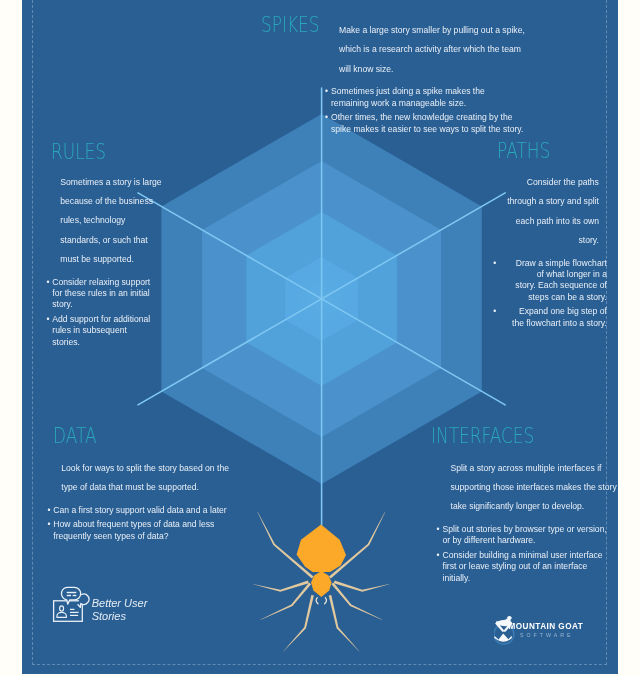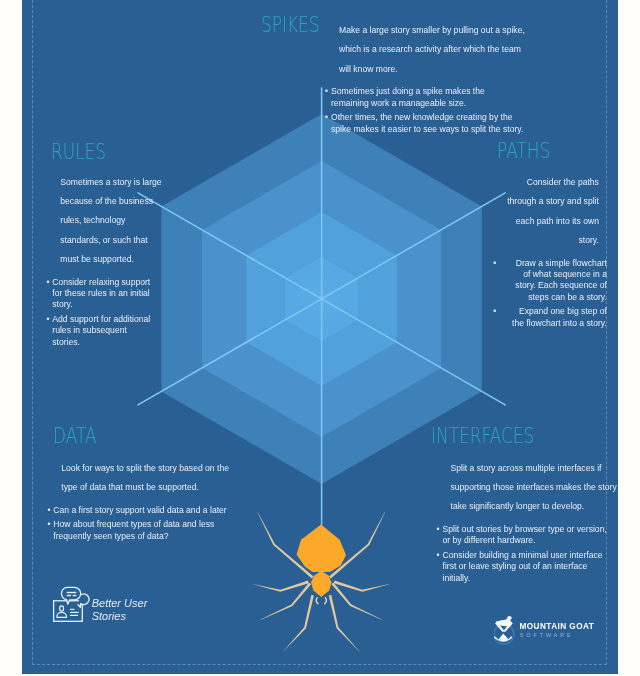--- a/index.html
+++ b/index.html
@@ -17,21 +17,21 @@
      -webkit-text-stroke:0.0px transparent;}
   .tx{position:absolute;}
   .p{color:#e9eff6;font-size:8.6px;line-height:11.35px;margin:8px;white-space:nowrap;}
   .bl{color:#e9eff6;font-size:8.6px;line-height:11.35px;margin:0;position:relative;white-space:nowrap;}
   .bl .bd{position:absolute;left:-5.9px;top:0;}
   .gap{height:3.3px;}
   
   .bus{position:absolute;left:30px;top:582px;font-style:italic;}
   .bus .txt{position:absolute;left:40.2px;top:15.1px;color:#e6edf5;font-size:11px;line-height:13.1px;white-space:nowrap;}
   .mgs{position:absolute;left:472px;top:614px;}
-  .mgs .mg1{position:absolute;left:26px;top:8.7px;color:#ffffff;font-size:8.2px;line-height:8.2px;font-weight:bold;letter-spacing:0.45px;white-space:nowrap;}
+  .mgs .mg1{position:absolute;left:15px;top:8.7px;color:#ffffff;font-size:8.2px;line-height:8.2px;font-weight:bold;letter-spacing:0.45px;white-space:nowrap;}
   .mgs .mg2{position:absolute;left:26.5px;top:18.5px;color:#9ab7d2;font-size:5.3px;line-height:5.3px;letter-spacing:2.95px;white-space:nowrap;}
 </style>
 </head>
 <body>
 
 <div id="page">
   <div class="canvas">
 
     <svg class="web" width="596" height="674" viewBox="0 0 596 674">
       <defs>
@@ -72,21 +72,21 @@
         <path d="M294.3,598.6 q-2.6,3.2 0.7,6.2"></path>
         <path d="M302.3,598.6 q2.6,3.2 -0.7,6.2"></path>
       </g>
     </svg>
 
     <div class="sec" style="left:0px;top:0px;">
       <span class="h" style="left:239.0px;top:14.2px;">SPIKES</span>
       <div class="tx" style="left:309.5px;top:17.1px;">
         <p class="p">Make a large story smaller by pulling out a spike,</p>
         <p class="p">which is a research activity after which the team</p>
-        <p class="p">will know more.</p>
+        <p class="p">will know size.</p>
         <div class="gap"></div>
         <p class="bl"><span class="bd">•</span><span>Sometimes just doing a spike makes the</span></p>
         <p class="bl">remaining work a manageable size.</p>
         <div class="gap"></div>
         <p class="bl"><span class="bd">•</span><span>Other times, the new knowledge creating by the</span></p>
         <p class="bl">spike makes it easier to see ways to split the story.</p>
       </div>
     </div>
 
     <div class="sec" style="left:0px;top:0px;">
@@ -110,21 +110,21 @@
 
     <div class="sec" style="left:0px;top:0px;">
       <span class="h" style="left:475.9px;top:139.7px;">PATHS</span>
       <div class="tx" style="left:477.7px;top:168.9px;text-align:right;">
         <p class="p">Consider the paths</p>
         <p class="p">through a story and split</p>
         <p class="p">each path into its own</p>
         <p class="p">story.</p>
         <div class="gap"></div>
         <p class="bl"><span class="bd">•</span><span>Draw a simple flowchart</span></p>
-        <p class="bl">of what sequence in a</p>
+        <p class="bl">of what longer in a</p>
         <p class="bl">story. Each sequence of</p>
         <p class="bl">steps can be a story.</p>
         <div class="gap"></div>
         <p class="bl"><span class="bd">•</span><span>Expand one big step of</span></p>
         <p class="bl">the flowchart into a story.</p>
       </div>
     </div>
 
     <div class="sec" style="left:0px;top:0px;">
       <span class="h" style="left:31.3px;top:424.8px;">DATA</span>

